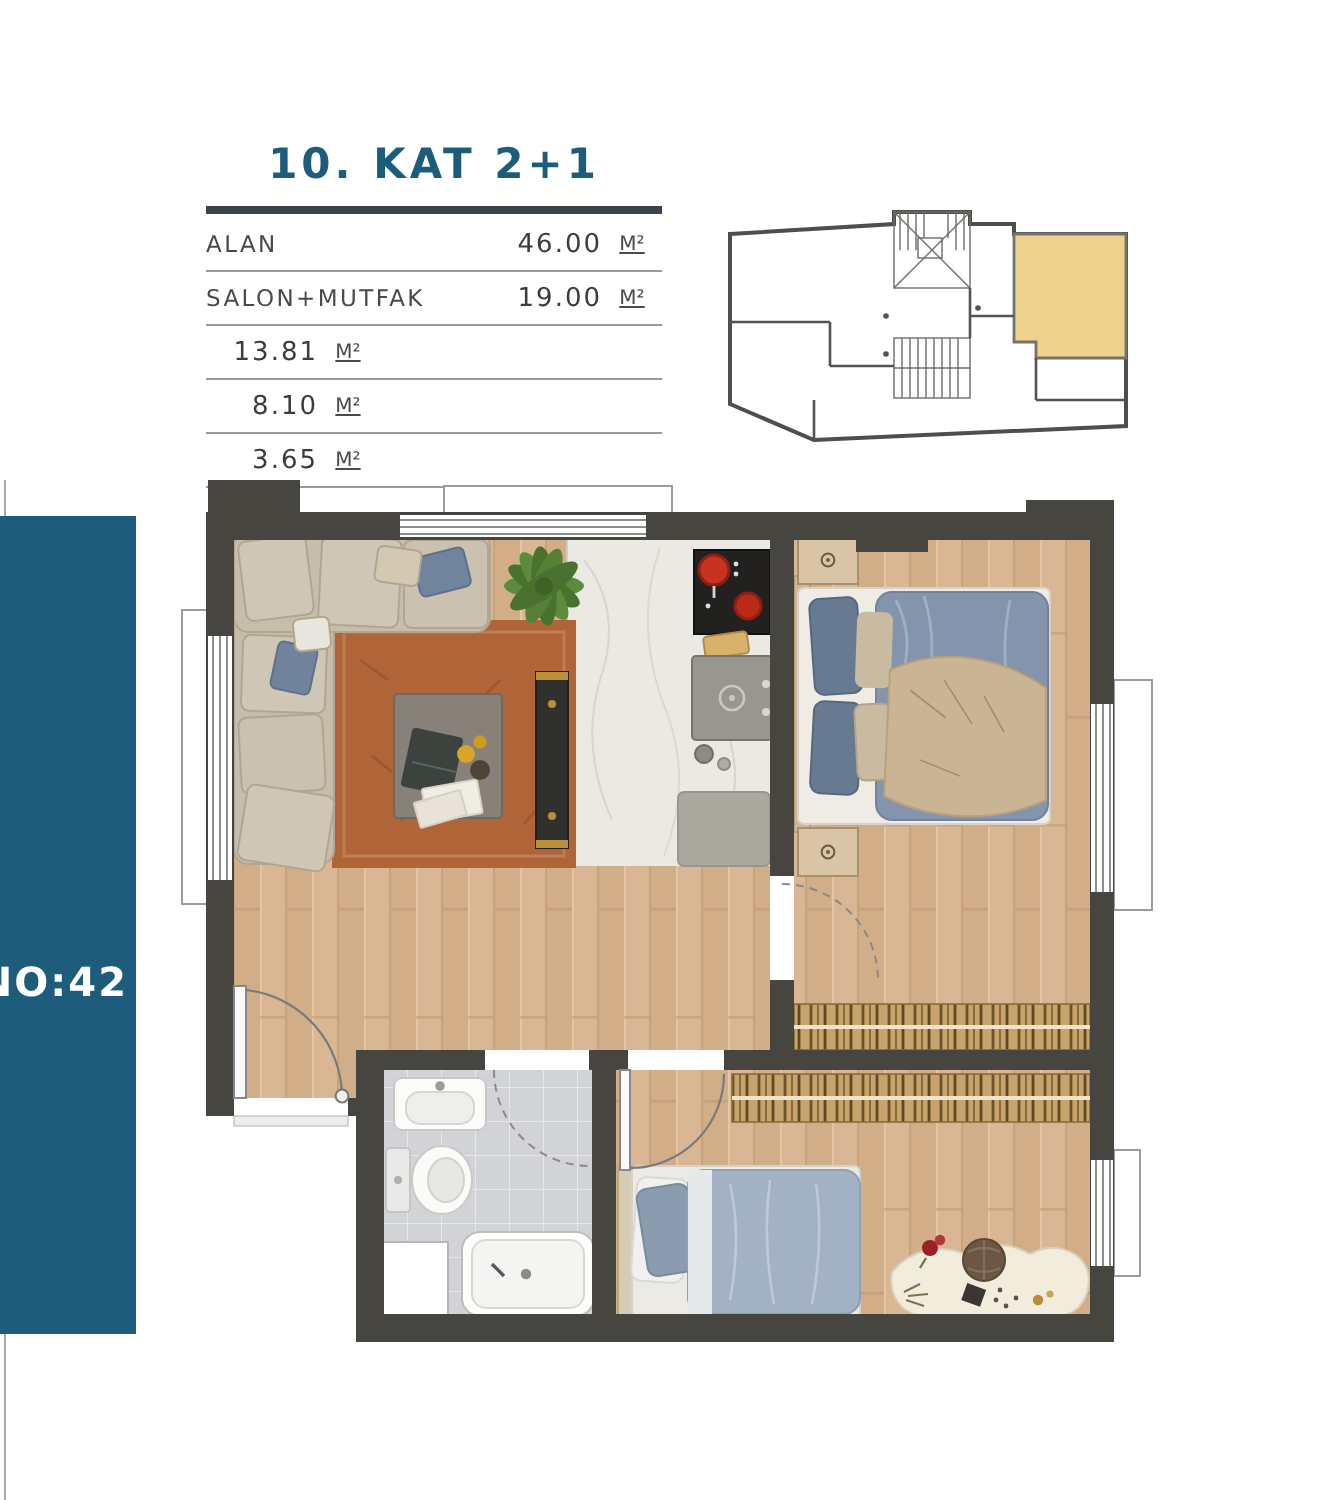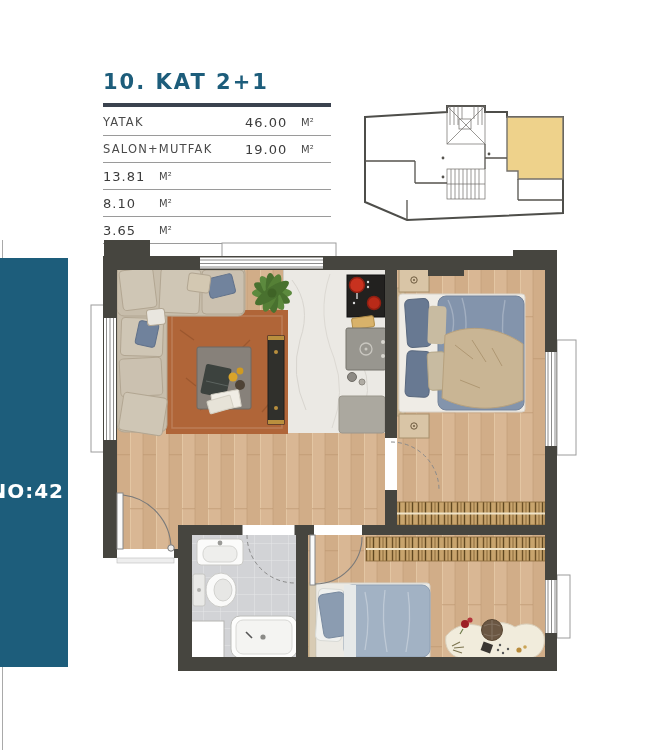--- a/index.html
+++ b/index.html
@@ -3,31 +3,31 @@
 <meta charset="utf-8">
 <style>
   html,body{margin:0;padding:0;}
   body{
     width:660px;height:750px;position:relative;background:#fff;overflow:hidden;
     font-family:"DejaVu Sans","Liberation Sans",sans-serif;
   }
   .neighbor-line{position:absolute;left:2px;top:240px;width:1px;height:510px;background:#a9a9a9;}
   
   .title{
-    position:absolute;left:103px;top:70px;width:228px;text-align:left;
+    position:absolute;left:103px;top:70px;width:228px;text-align:center;
     color:var(--accent);font-size:21px;font-weight:bold;letter-spacing:2px;white-space:nowrap;
   }
   .rule{position:absolute;left:103px;top:103px;width:228px;height:4px;background:var(--rule);}
   .area-table{position:absolute;left:103px;top:109px;width:228px;}
   .arow{
     display:flex;align-items:center;height:26px;border-bottom:1px solid var(--line);
   }
   .arow .lbl{flex:1;font-size:11.5px;letter-spacing:1.2px;color:var(--text);}
-  .arow .val{width:56px;text-align:left;font-size:13px;letter-spacing:1px;color:#3c3c3c;}
-  .arow .unit{width:30px;text-align:left;font-size:10px;color:#4a4a4a;}
+  .arow .val{width:56px;text-align:right;font-size:13px;letter-spacing:1px;color:#3c3c3c;}
+  .arow .unit{width:30px;text-align:center;font-size:10px;color:#4a4a4a;text-decoration:underline;}
   
   .badge{position:absolute;left:0;top:258px;width:68px;height:409px;background:var(--accent);}
   .badge-label{
     position:absolute;top:221px;right:4px;color:#fff;font-size:20px;font-weight:bold;letter-spacing:1px;
   }
   
   svg{position:absolute;}
   .w{fill:var(--wall);}
   .win{fill:#ffffff;}
   .winline{stroke:#8d8d8d;stroke-width:1;}
@@ -42,21 +42,21 @@
 </head>
 <body>
 
 <div class="neighbor-line"></div>
 
 <div class="title">10. KAT 2+1</div>
 <div class="rule"></div>
 
 <div class="area-table">
   <div class="arow">
-    <span class="lbl">YATAK</span>
+    <span class="lbl">ALAN</span>
     <span class="val">46.00</span>
     <span class="unit">M²</span>
   </div>
   <div class="arow">
     <span class="lbl">SALON+MUTFAK</span>
     <span class="val">19.00</span>
     <span class="unit">M²</span>
   </div>
   <div class="arow">
     <span class="val">13.81</span>

